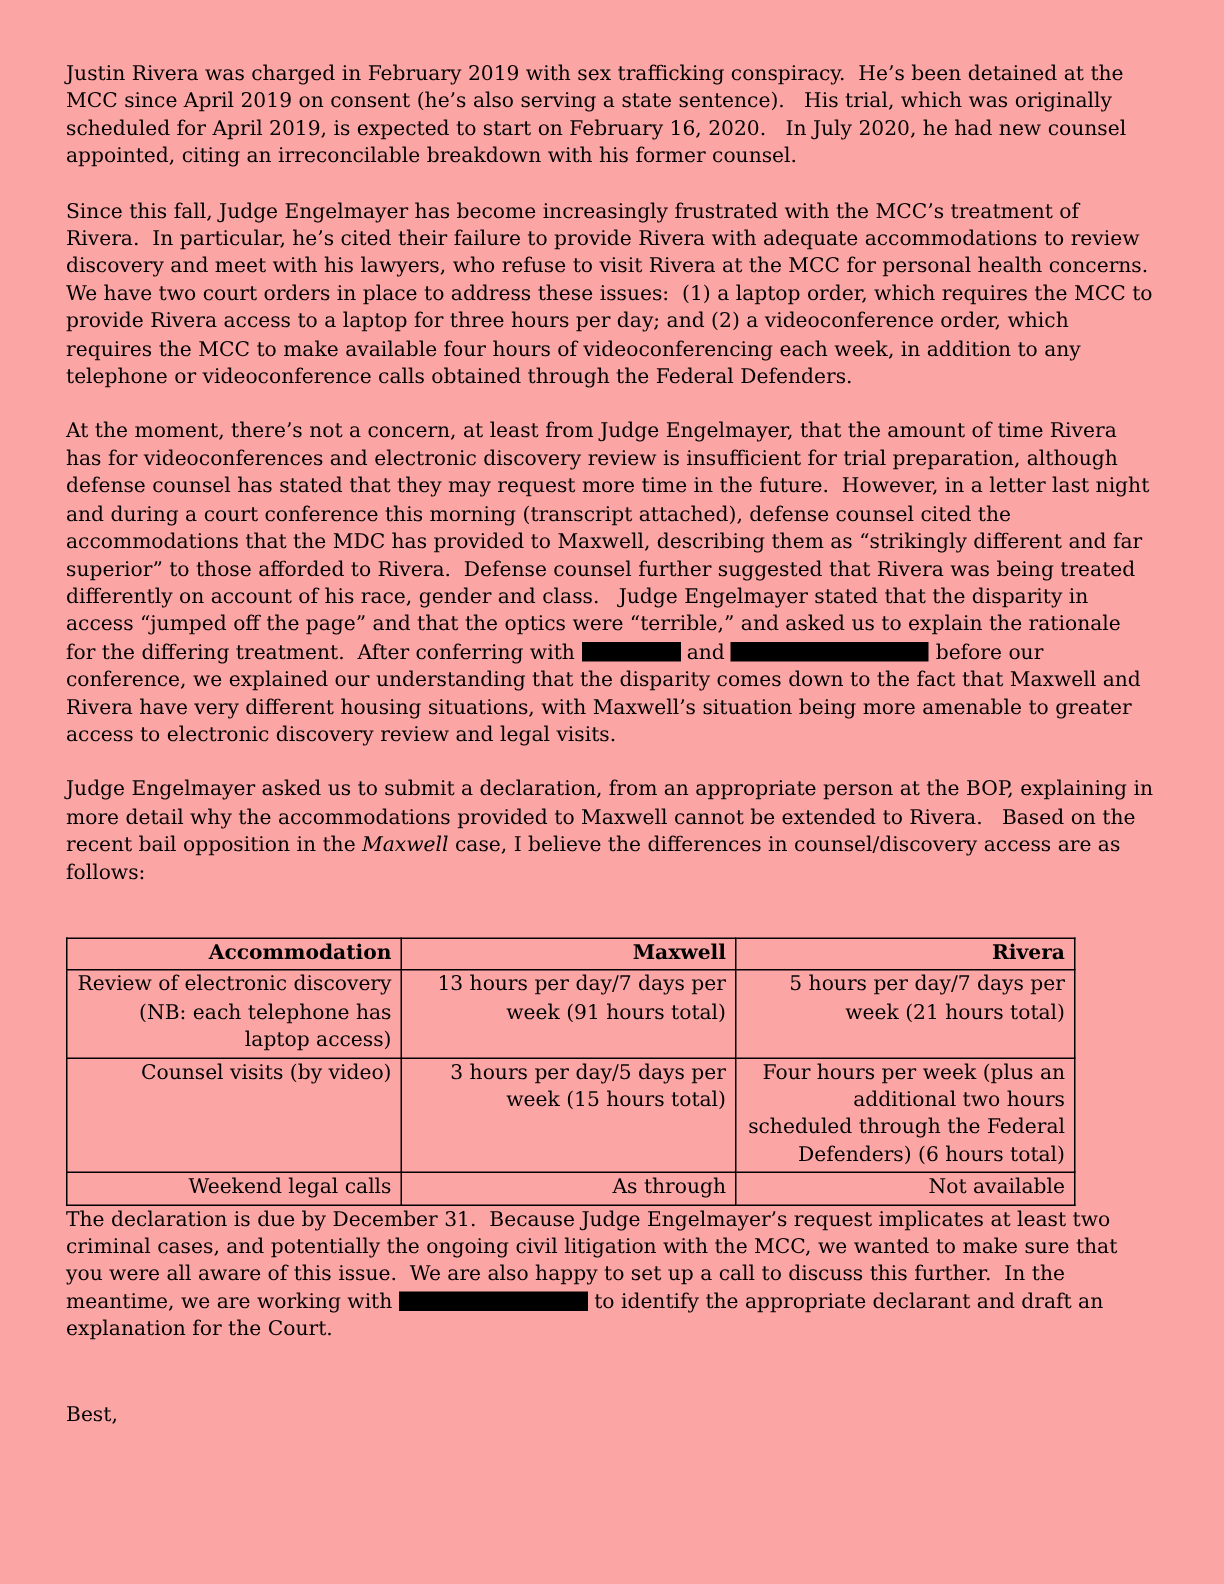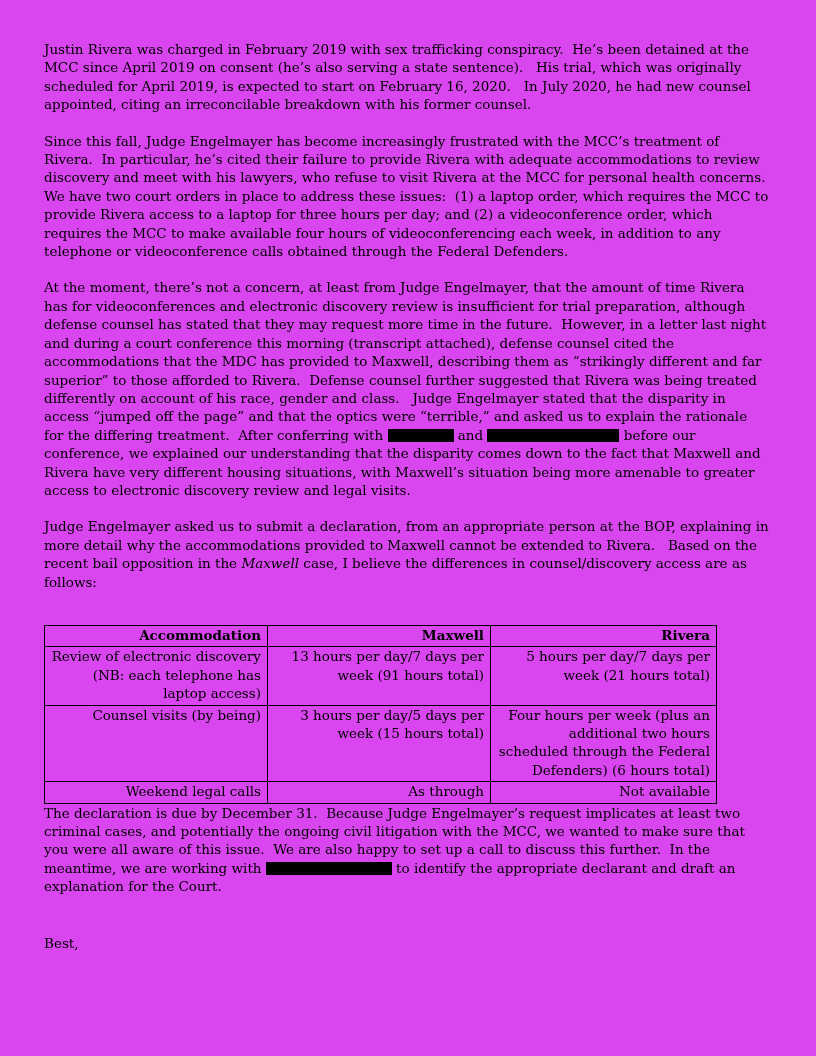--- a/index.html
+++ b/index.html
@@ -6,21 +6,21 @@
     margin: 0;
     padding: 0;
     background: #ffffff;
   }
   .page {
     position: relative;
     width: 816px;
     height: 1056px;
     box-sizing: border-box;
     padding: 40px 46px 0 44px;
-    background: #d946ef;
+    background: #fca5a5;
     color: #000000;
     font-family: "DejaVu Serif", serif;
     font-size: 13.5px;
     line-height: 18.4px;
     overflow: hidden;
   }
   p.para {
     margin: 0 0 18px 0;
     white-space: pre-wrap;
   }
@@ -82,21 +82,21 @@
         <th>Rivera</th>
       </tr>
     </thead>
     <tbody>
       <tr>
         <td>Review of electronic discovery (NB: each telephone has laptop access)</td>
         <td>13 hours per day/7 days per week (91 hours total)</td>
         <td>5 hours per day/7 days per week (21 hours total)</td>
       </tr>
       <tr>
-        <td>Counsel visits (by being)</td>
+        <td>Counsel visits (by video)</td>
         <td>3 hours per day/5 days per week (15 hours total)</td>
         <td>Four hours per week (plus an additional two hours scheduled through the Federal Defenders) (6 hours total)</td>
       </tr>
       <tr>
         <td>Weekend legal calls</td>
         <td>As through</td>
         <td>Not available</td>
       </tr>
     </tbody>
   </table>

